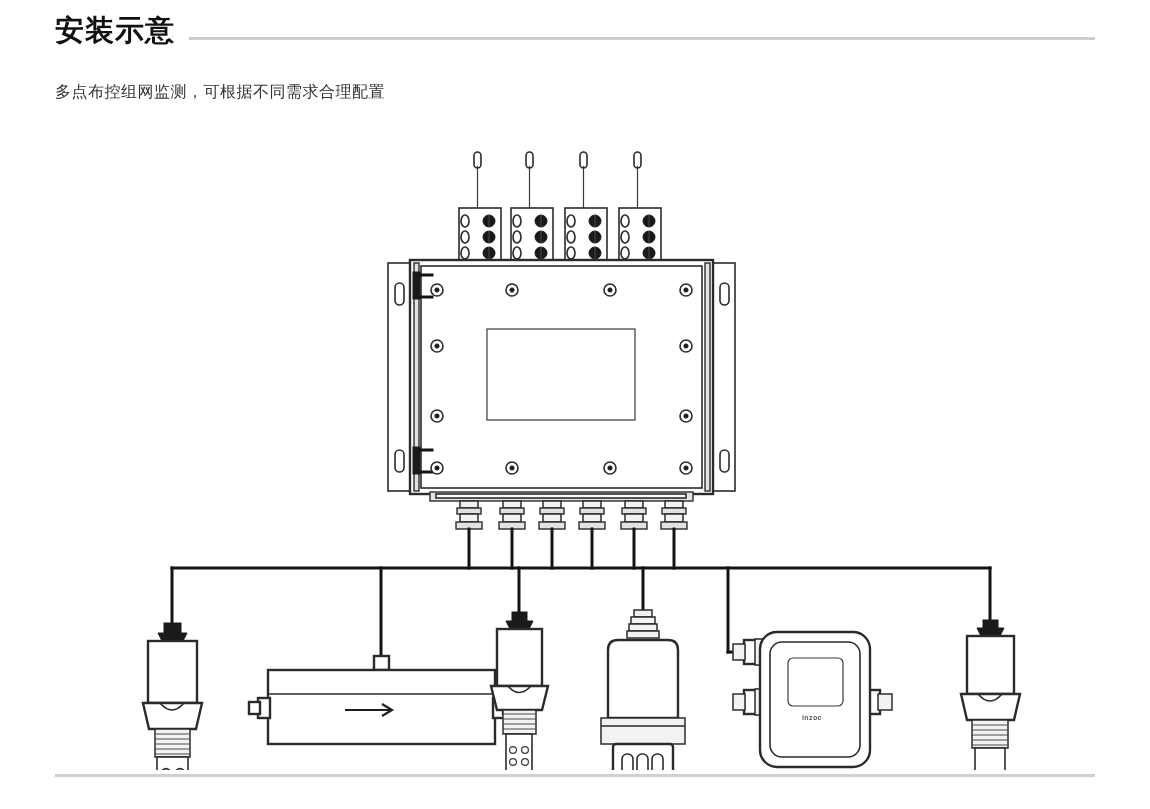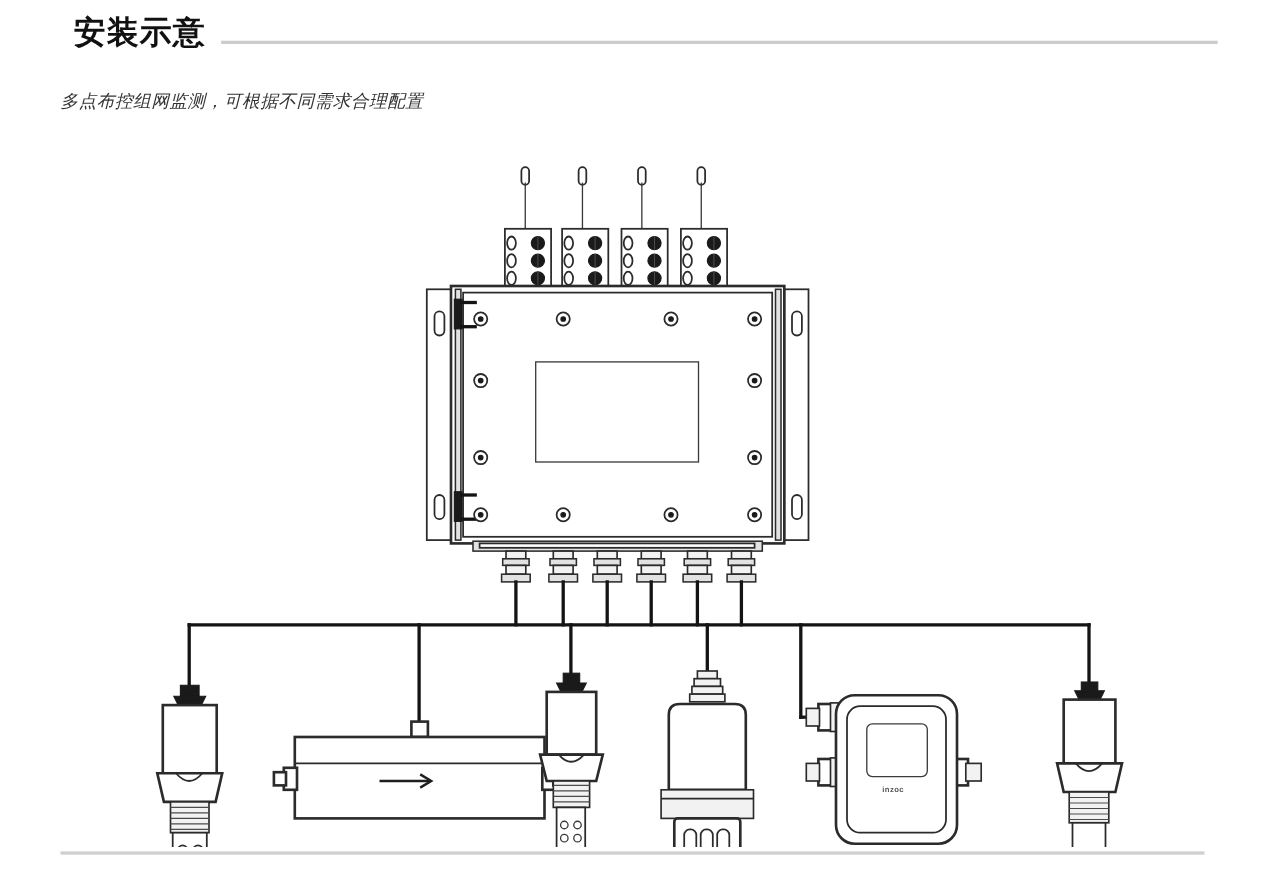--- a/index.html
+++ b/index.html
@@ -25,21 +25,21 @@
 
   
   .header {
     position: absolute;
     left: 0;
     top: 0;
     width: 1150px;
   }
   .title-row {
     position: absolute;
-    left: 67px;
+    left: 55px;
     top: 16px;
     display: flex;
     align-items: flex-end;
     width: 1040px;
   }
   .section-title {
     font-size: 29px;
     font-weight: bold;
     letter-spacing: 1px;
     line-height: 1;
@@ -54,21 +54,20 @@
     margin-bottom: 5px;
   }
   .section-subtitle {
     position: absolute;
     left: 55px;
     top: 82px;
     font-size: 16px;
     color: #333333;
     letter-spacing: 0.5px;
     white-space: nowrap;
-    font-style: italic;
   }
 
   
   .diagram-wrap {
     position: absolute;
     left: 0;
     top: 120px;
     width: 1150px;
     height: 650px;
   }

